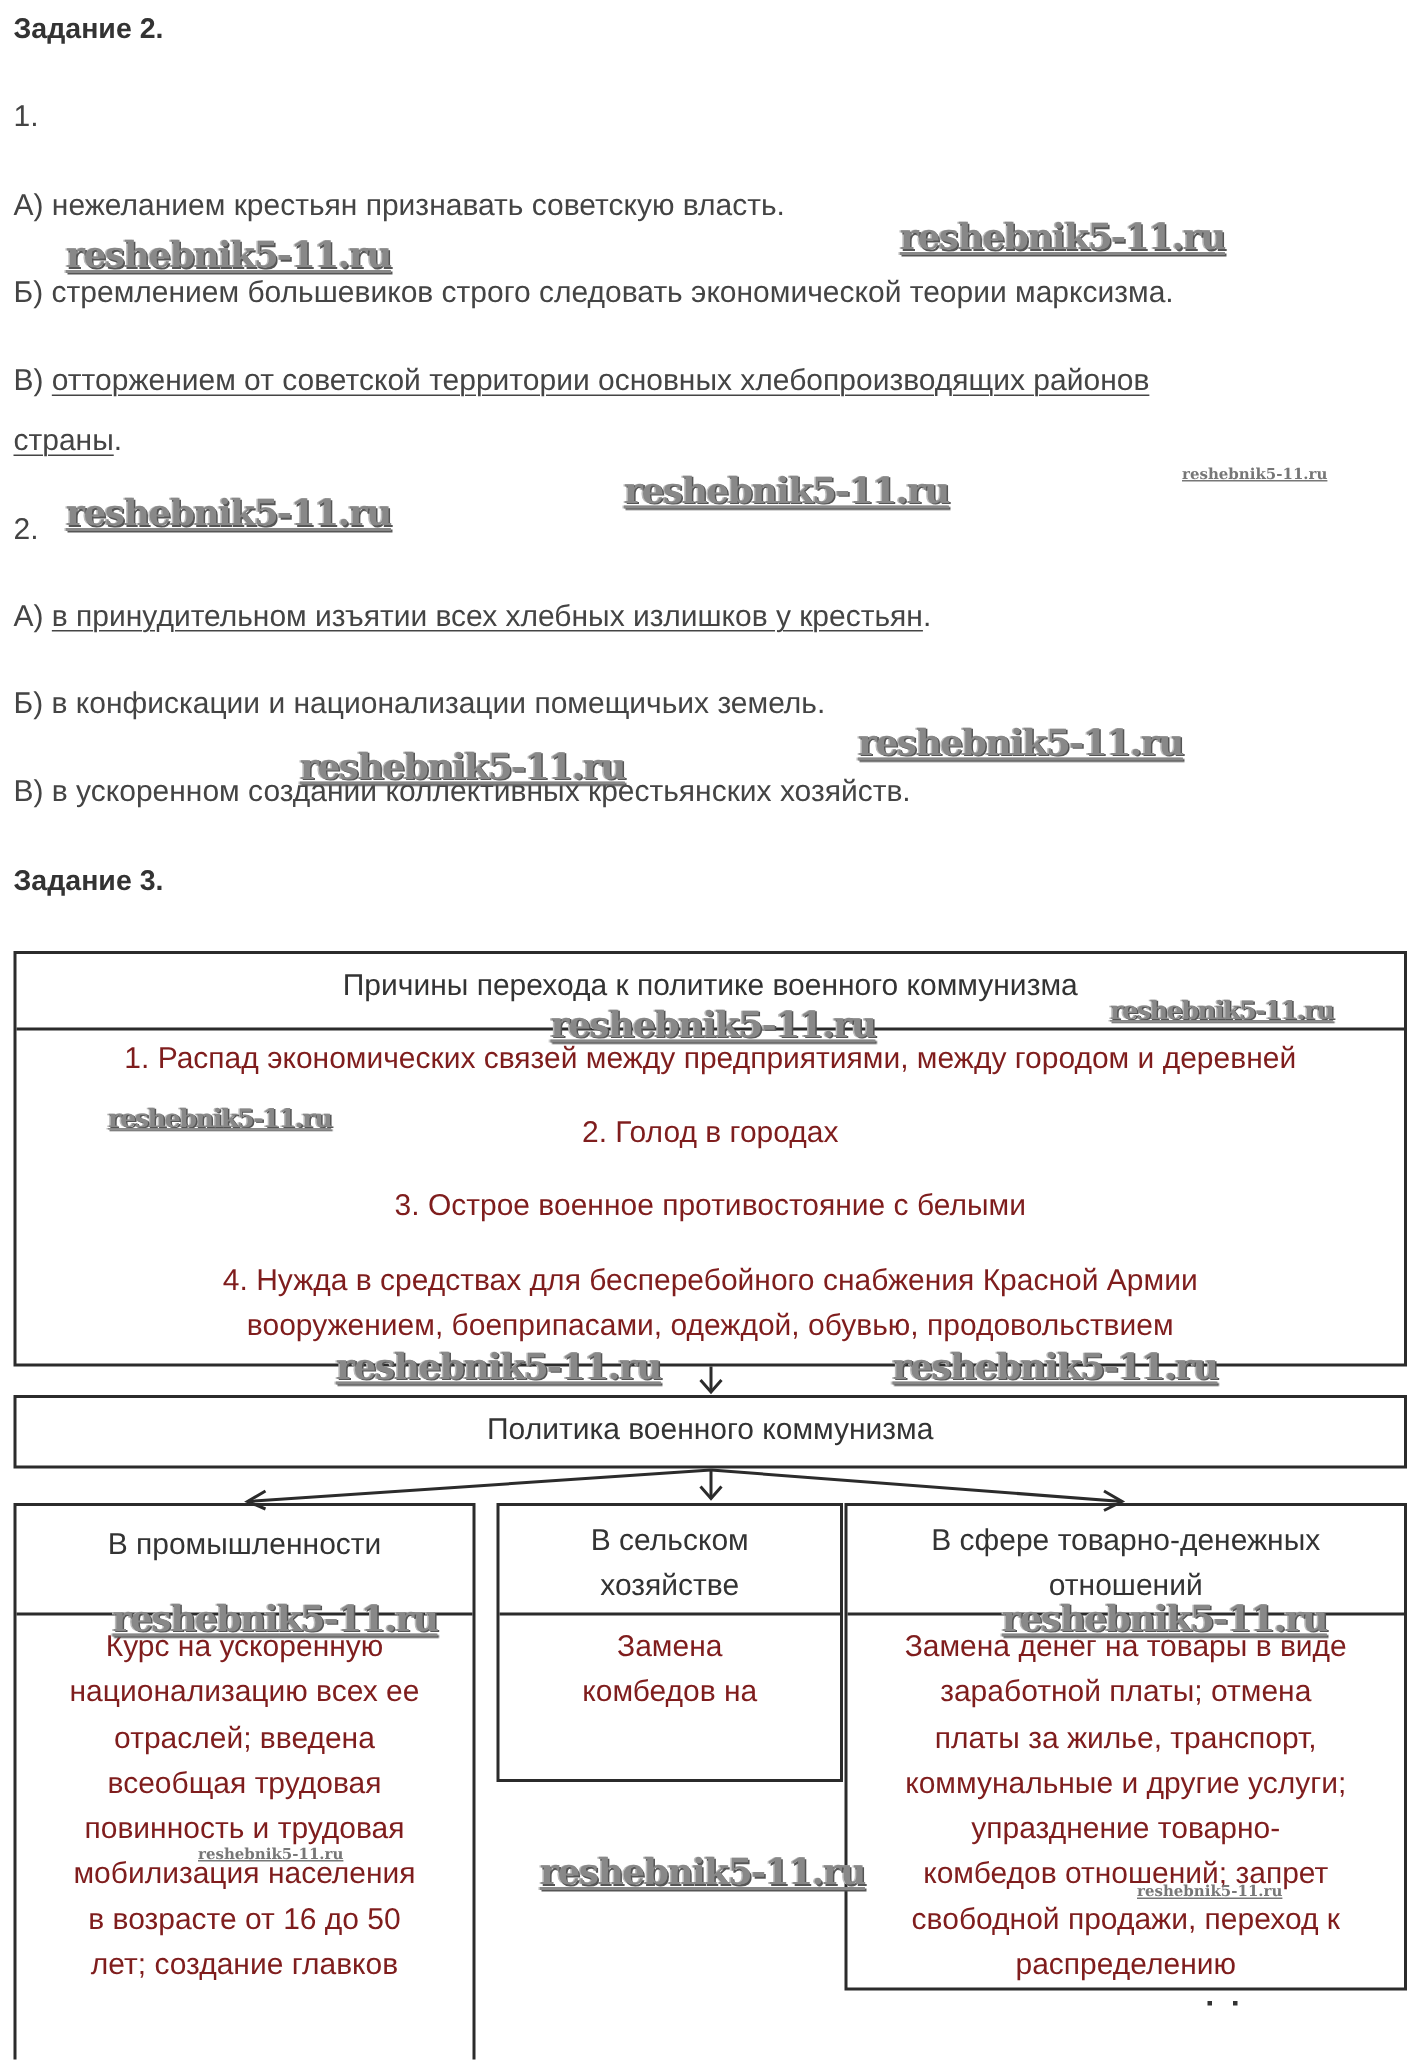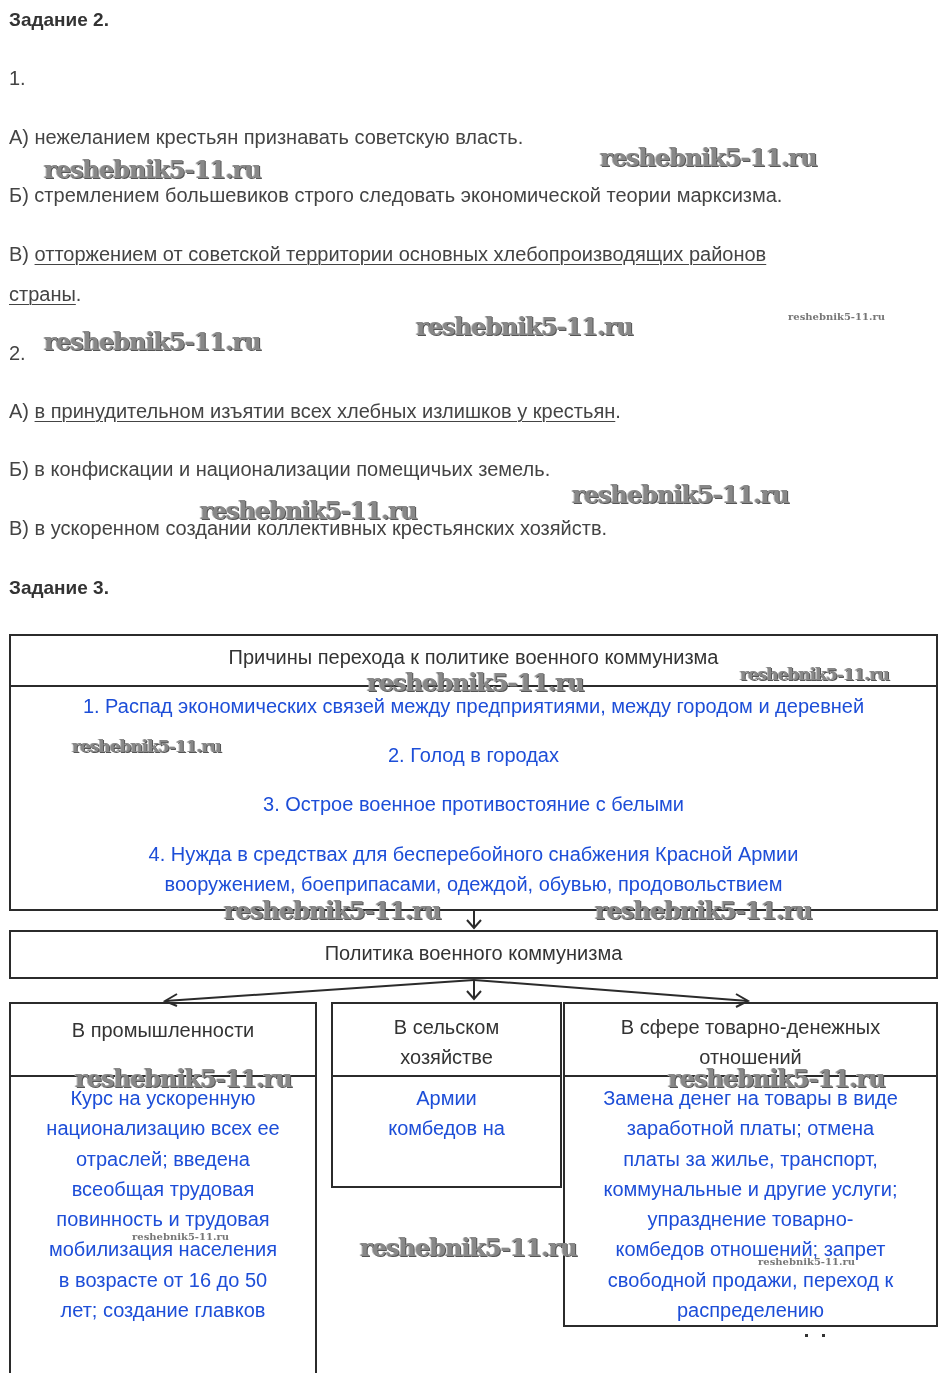--- a/index.html
+++ b/index.html
@@ -8,25 +8,26 @@
       font-family: "Liberation Sans", sans-serif; color: #333333;
     }
     .abs { position: absolute; }
     .heading { font-weight: bold; font-size: 19px; color: #333; }
     .para { font-size: 20px; color: #444; white-space: nowrap; }
     .u { text-decoration: underline; text-decoration-thickness: 1px; text-underline-offset: 3px; }
     .box { position: absolute; border: 2px solid #2b2b2b; box-sizing: border-box; background: transparent; }
     .hdr-line { position: absolute; left: 0; right: 0; height: 0; border-top: 2px solid #2b2b2b; }
     .center { text-align: center; }
     .box-title { font-weight: normal; font-size: 20px; color: #333; }
-    .box-text { font-size: 20px; color: #1d4ed8; line-height: 30.3px; }
+    .box-text { font-size: 20px; color: #7f1d1d; line-height: 30.3px; }
     .wm {
       position: absolute; font-family: "DejaVu Serif", serif; font-weight: bold;
       color: #888; white-space: nowrap; letter-spacing: -1px;
       text-shadow: 1px 1px 0 #555, -1px 0 0 #bbb;
+      text-decoration: underline;
     }
     .wm-big { font-size: 24px; }
     .wm-mid { font-size: 17px; }
     .wm-small { font-size: 10px; text-shadow: none; color: #777; letter-spacing: 0; }
     svg.arrows { position: absolute; left: 0; top: 0; }
   </style>
 </head>
 <body>
 
 <div class="abs heading" style="left:9px; top:9px;">Задание 2.</div>
@@ -89,21 +90,21 @@
   </div>
 </div>
 
 <div class="box" style="left:331px; top:1002px; width:231px; height:186px;">
   <div class="abs center box-title" style="left:0; right:0; top:8px; line-height:30px;">
     <div>В сельском</div>
     <div>хозяйстве</div>
   </div>
   <div class="hdr-line" style="top:71px;"></div>
   <div class="abs center" style="left:0; right:0; top:79px;">
-    <div class="box-text">Армии</div>
+    <div class="box-text">Замена</div>
     <div class="box-text">комбедов на</div>
   </div>
 </div>
 
 <div class="box" style="left:563px; top:1002px; width:375px; height:325px;padding-left:12px;">
   <div class="abs center box-title" style="left:0; right:0; top:8px; line-height:30px;">
     <div>В сфере товарно-денежных</div>
     <div>отношений</div>
   </div>
   <div class="hdr-line" style="top:71px;"></div>

